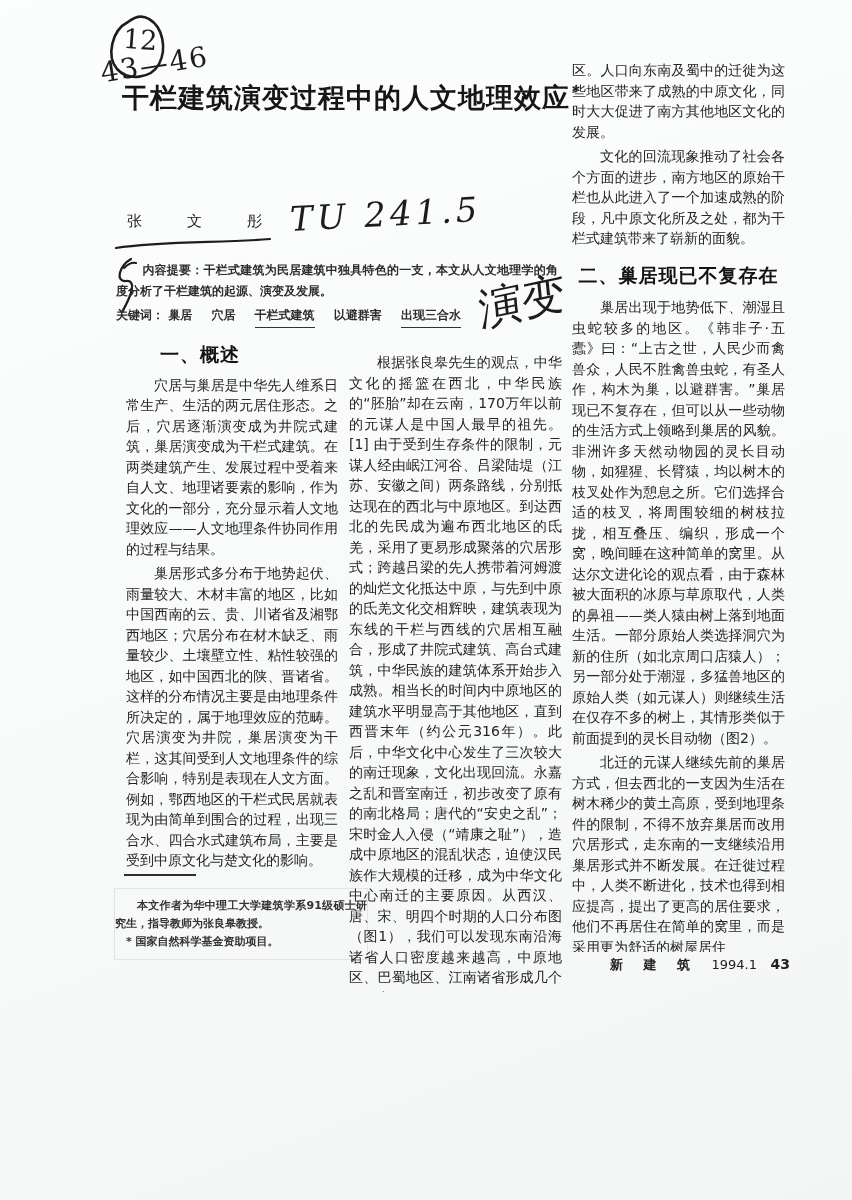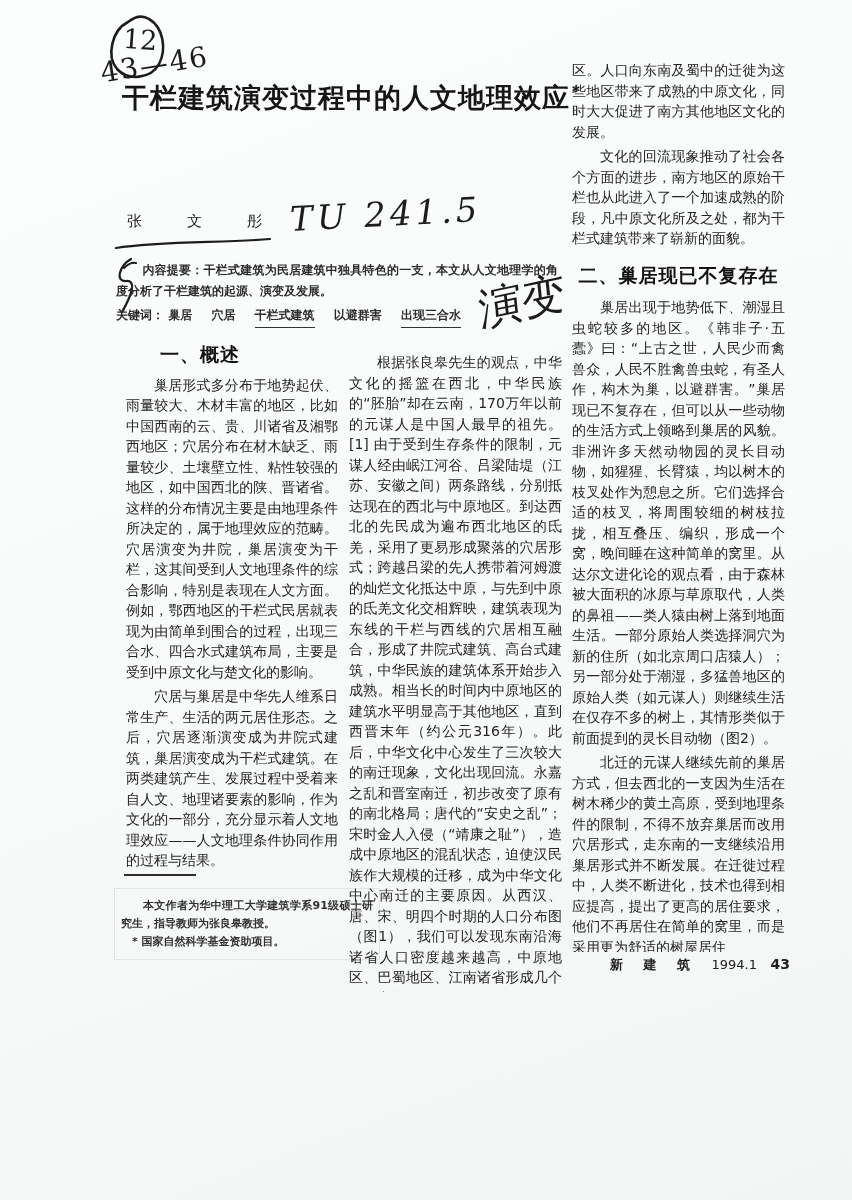--- a/index.html
+++ b/index.html
@@ -44,21 +44,21 @@
   .col p{margin:4px;text-indent:2em;}
   .col p.no-indent{text-indent:0;}
   .col-left{left:122px;top:344px;width:220px;height:524px;overflow:hidden;}
   .col-mid{left:345px;top:348px;width:221px;height:644px;overflow:hidden;}
   .col-right{left:568px;top:56px;width:221px;height:896px;overflow:hidden;}
   .h-sec{font-size:19px;font-weight:bold;color:#131313;margin:0 0 10px 0;padding-left:38px;letter-spacing:1px;}
   .h-sec.center{text-align:center;padding-left:0;margin:16px 0 12px 0;}
   
   .fn-rule{position:absolute;left:124px;top:874px;width:72px;border-top:2px solid #2e2e2e;}
   .footnote{
-    position:absolute;left:114px;top:888px;width:252px;padding:8px 6px;
+    position:absolute;left:114px;top:888px;width:252px;padding:8px 0;
     font-size:11px;line-height:18px;font-weight:700;color:#333;
     border:1px solid #e2e5e4;text-align:justify;
   }
   .footnote p{margin:0;}
   .footnote p:first-child{text-indent:2em;}
   .footnote .fn2{text-indent:1em;}
   
   .footer{
     position:absolute;left:610px;top:956px;width:180px;
     display:flex;justify-content:space-between;align-items:baseline;
@@ -93,22 +93,22 @@
       <span class="kw">巢居</span>
       <span class="kw">穴居</span>
       <span class="kw u">干栏式建筑</span>
       <span class="kw">以避群害</span>
       <span class="kw u">出现三合水</span>
     </p>
   </div>
 
   <div class="col col-left">
     <h2 class="h-sec">一、概述</h2>
+    <p>穴居与巢居是中华先人维系日常生产、生活的两元居住形态。之后，穴居逐渐演变成为井院式建筑，巢居演变成为干栏式建筑。在两类建筑产生、发展过程中受着来自人文、地理诸要素的影响，作为文化的一部分，充分显示着人文地理效应——人文地理条件协同作用的过程与结果。</p>
     <p>巢居形式多分布于地势起伏、雨量较大、木材丰富的地区，比如中国西南的云、贵、川诸省及湘鄂西地区；穴居分布在材木缺乏、雨量较少、土壤壁立性、粘性较强的地区，如中国西北的陕、晋诸省。这样的分布情况主要是由地理条件所决定的，属于地理效应的范畴。穴居演变为井院，巢居演变为干栏，这其间受到人文地理条件的综合影响，特别是表现在人文方面。例如，鄂西地区的干栏式民居就表现为由简单到围合的过程，出现三合水、四合水式建筑布局，主要是受到中原文化与楚文化的影响。</p>
-    <p>穴居与巢居是中华先人维系日常生产、生活的两元居住形态。之后，穴居逐渐演变成为井院式建筑，巢居演变成为干栏式建筑。在两类建筑产生、发展过程中受着来自人文、地理诸要素的影响，作为文化的一部分，充分显示着人文地理效应——人文地理条件协同作用的过程与结果。</p>
   </div>
 
   <div class="fn-rule"></div>
   <div class="footnote">
     <p>本文作者为华中理工大学建筑学系91级硕士研究生，指导教师为张良皋教授。</p>
     <p class="fn2">* 国家自然科学基金资助项目。</p>
   </div>
 
   <div class="col col-mid">
     <p>根据张良皋先生的观点，中华文化的摇篮在西北，中华民族的“胚胎”却在云南，170万年以前的元谋人是中国人最早的祖先。[1] 由于受到生存条件的限制，元谋人经由岷江河谷、吕梁陆堤（江苏、安徽之间）两条路线，分别抵达现在的西北与中原地区。到达西北的先民成为遍布西北地区的氐羌，采用了更易形成聚落的穴居形式；跨越吕梁的先人携带着河姆渡的灿烂文化抵达中原，与先到中原的氐羌文化交相辉映，建筑表现为东线的干栏与西线的穴居相互融合，形成了井院式建筑、高台式建筑，中华民族的建筑体系开始步入成熟。相当长的时间内中原地区的建筑水平明显高于其他地区，直到西晋末年（约公元316年）。此后，中华文化中心发生了三次较大的南迁现象，文化出现回流。永嘉之乱和晋室南迁，初步改变了原有的南北格局；唐代的“安史之乱”；宋时金人入侵（“靖康之耻”），造成中原地区的混乱状态，迫使汉民族作大规模的迁移，成为中华文化中心南迁的主要原因。从西汉、唐、宋、明四个时期的人口分布图（图1），我们可以发现东南沿海诸省人口密度越来越高，中原地区、巴蜀地区、江南诸省形成几个人口密集</p>

